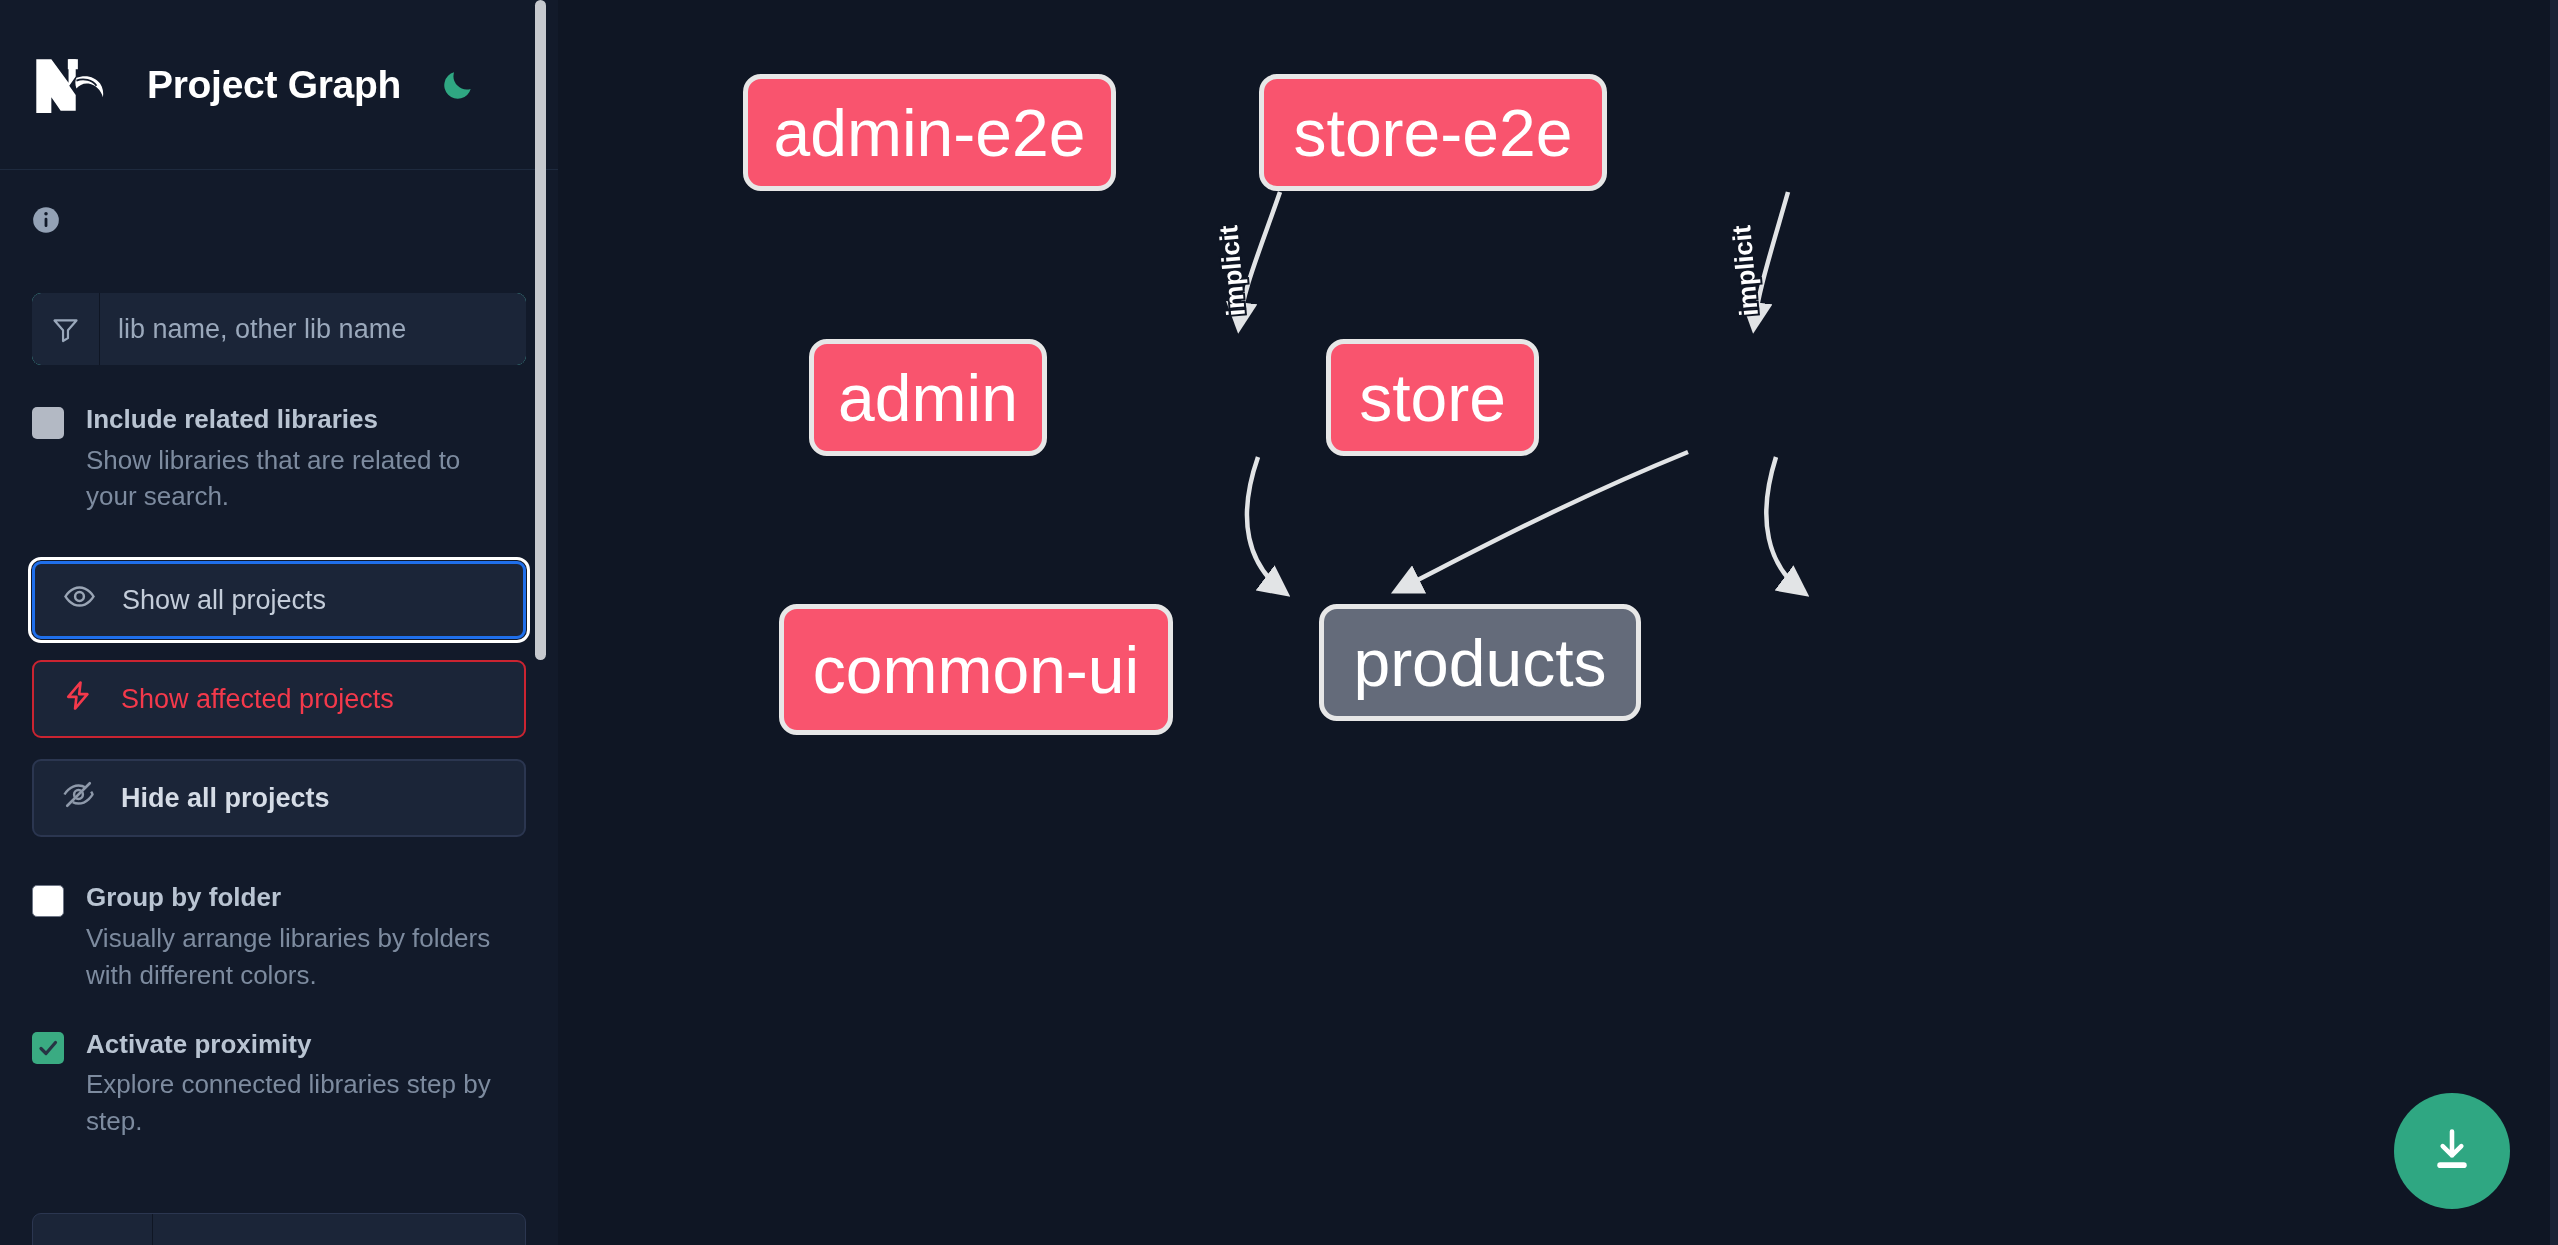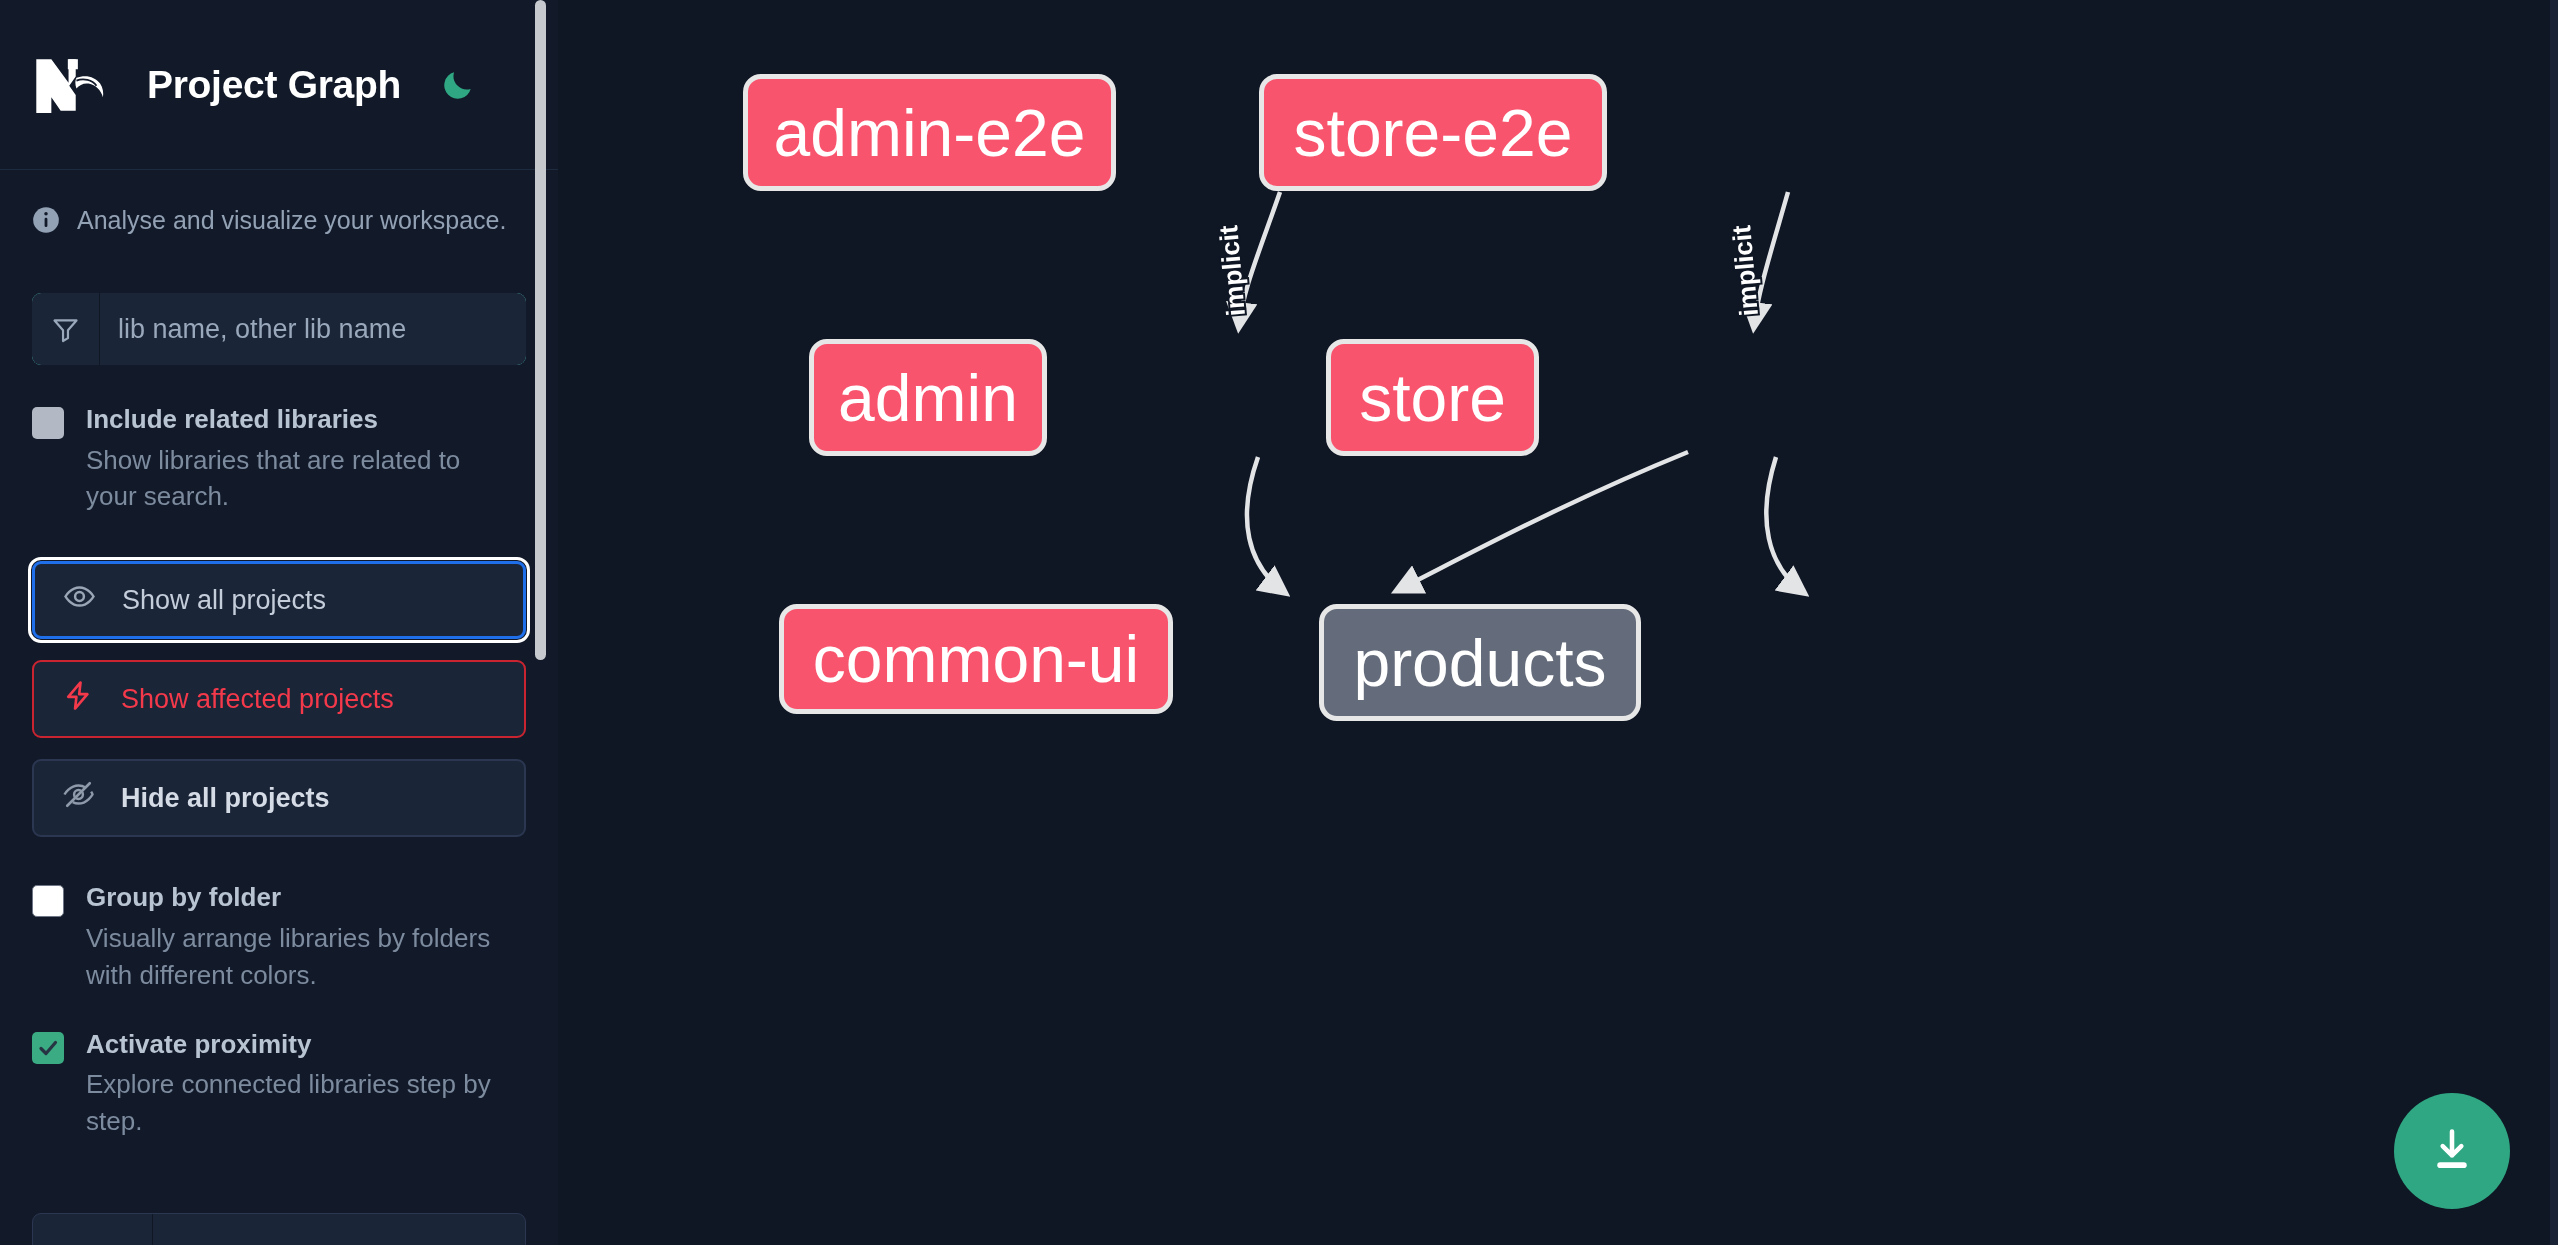--- a/index.html
+++ b/index.html
@@ -233,21 +233,20 @@
     </div>
 
     <div class="sb-note">
       <span class="info-icon">
         <svg viewBox="0 0 24 24" width="28" height="28">
           <circle cx="12" cy="12" r="11" fill="#93a1b5"></circle>
           <rect x="10.8" y="10" width="2.4" height="8" rx="1.1" fill="#121a2a"></rect>
           <circle cx="12" cy="6.6" r="1.5" fill="#121a2a"></circle>
         </svg>
       </span>
-      <span class="sb-note-text">Analyse and visualize your workspace.</span>
     </div>
 
     <div class="search-row">
       <span class="search-icon-box">
         <svg viewBox="0 0 24 24" width="31" height="31">
           <path fill="none" stroke="#9aa8bb" stroke-width="1.7" stroke-linejoin="round" d="M3.5 5h17l-6.6 7.6v6.1l-3.8 2.2v-8.3z"></path>
         </svg>
       </span>
       <input class="search-input" type="text" placeholder="lib name, other lib name" style="">
     </div>
@@ -345,21 +344,21 @@
     </svg>
 
     <div class="node pink" style="left:185px; top:74px; width:373px; height:117px;">admin-e2e</div>
 
     <div class="node pink" style="left:701px; top:74px; width:348px; height:117px;">store-e2e</div>
 
     <div class="node pink" style="left:251px; top:339px; width:238px; height:117px;">admin</div>
 
     <div class="node pink" style="left:768px; top:339px; width:213px; height:117px;">store</div>
 
-    <div class="node pink" style="left:221px; top:604px; width:394px; height:110px;">common-ui</div>
+    <div class="node pink" style="left:221px; top:604px; width:394px; height:131px;">common-ui</div>
 
     <div class="node grey" style="left:761px; top:604px; width:322px; height:117px;">products</div>
 
     <button class="fab">
       <span>
         <svg viewBox="0 0 24 24" width="52" height="52">
           <path fill="none" stroke="#ffffff" stroke-width="2.1" stroke-linecap="round" stroke-linejoin="round" d="M12 3.5v11m0 0 4.3-4.3M12 14.5 7.7 10.2"></path>
           <path stroke="#ffffff" stroke-width="2.6" stroke-linecap="round" d="M6.5 19h11"></path>
         </svg>
       </span>

